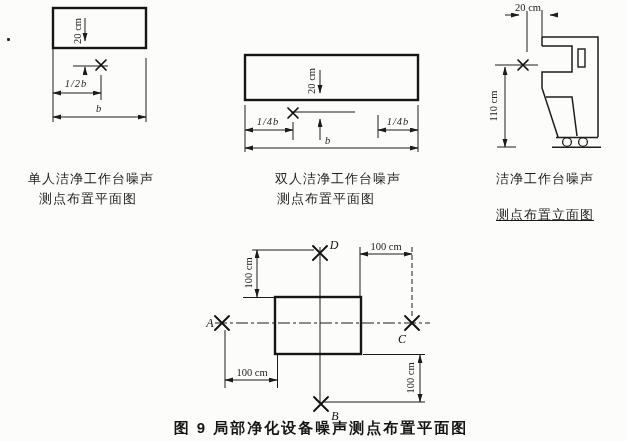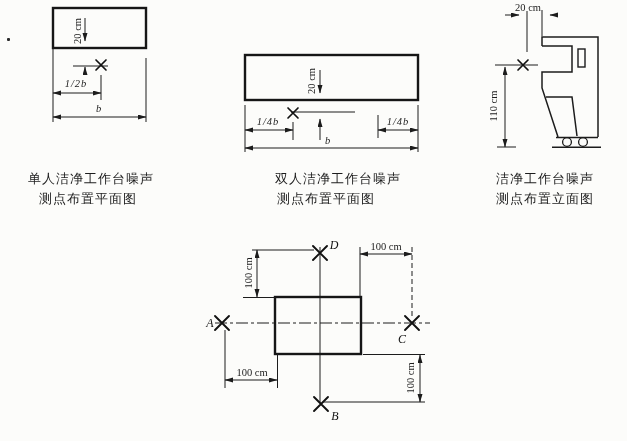--- a/index.html
+++ b/index.html
@@ -163,16 +163,17 @@
     </g>
   </svg>
 
   <div class="cap" style="left:28px;top:172px;width:120px;">单人洁净工作台噪声</div>
   <div class="cap" style="left:28px;top:192px;width:120px;">测点布置平面图</div>
 
   <div class="cap" style="left:266px;top:172px;width:120px;margin-left:9px;">双人洁净工作台噪声</div>
   <div class="cap" style="left:266px;top:192px;width:120px;">测点布置平面图</div>
 
   <div class="cap" style="left:485px;top:172px;width:120px;">洁净工作台噪声</div>
-  <div class="cap" style="left:485px;top:192px;width:120px;">测点布置立面图</div>
+  <div class="cap" style="left:485px;top:208px;width:120px;text-decoration:underline;">测点布置立面图</div>
 
+  <div class="figcap" style="left:171px;top:419px;width:300px;">图 9  局部净化设备噪声测点布置平面图</div>
 
 </div>
 
 </body></html>

